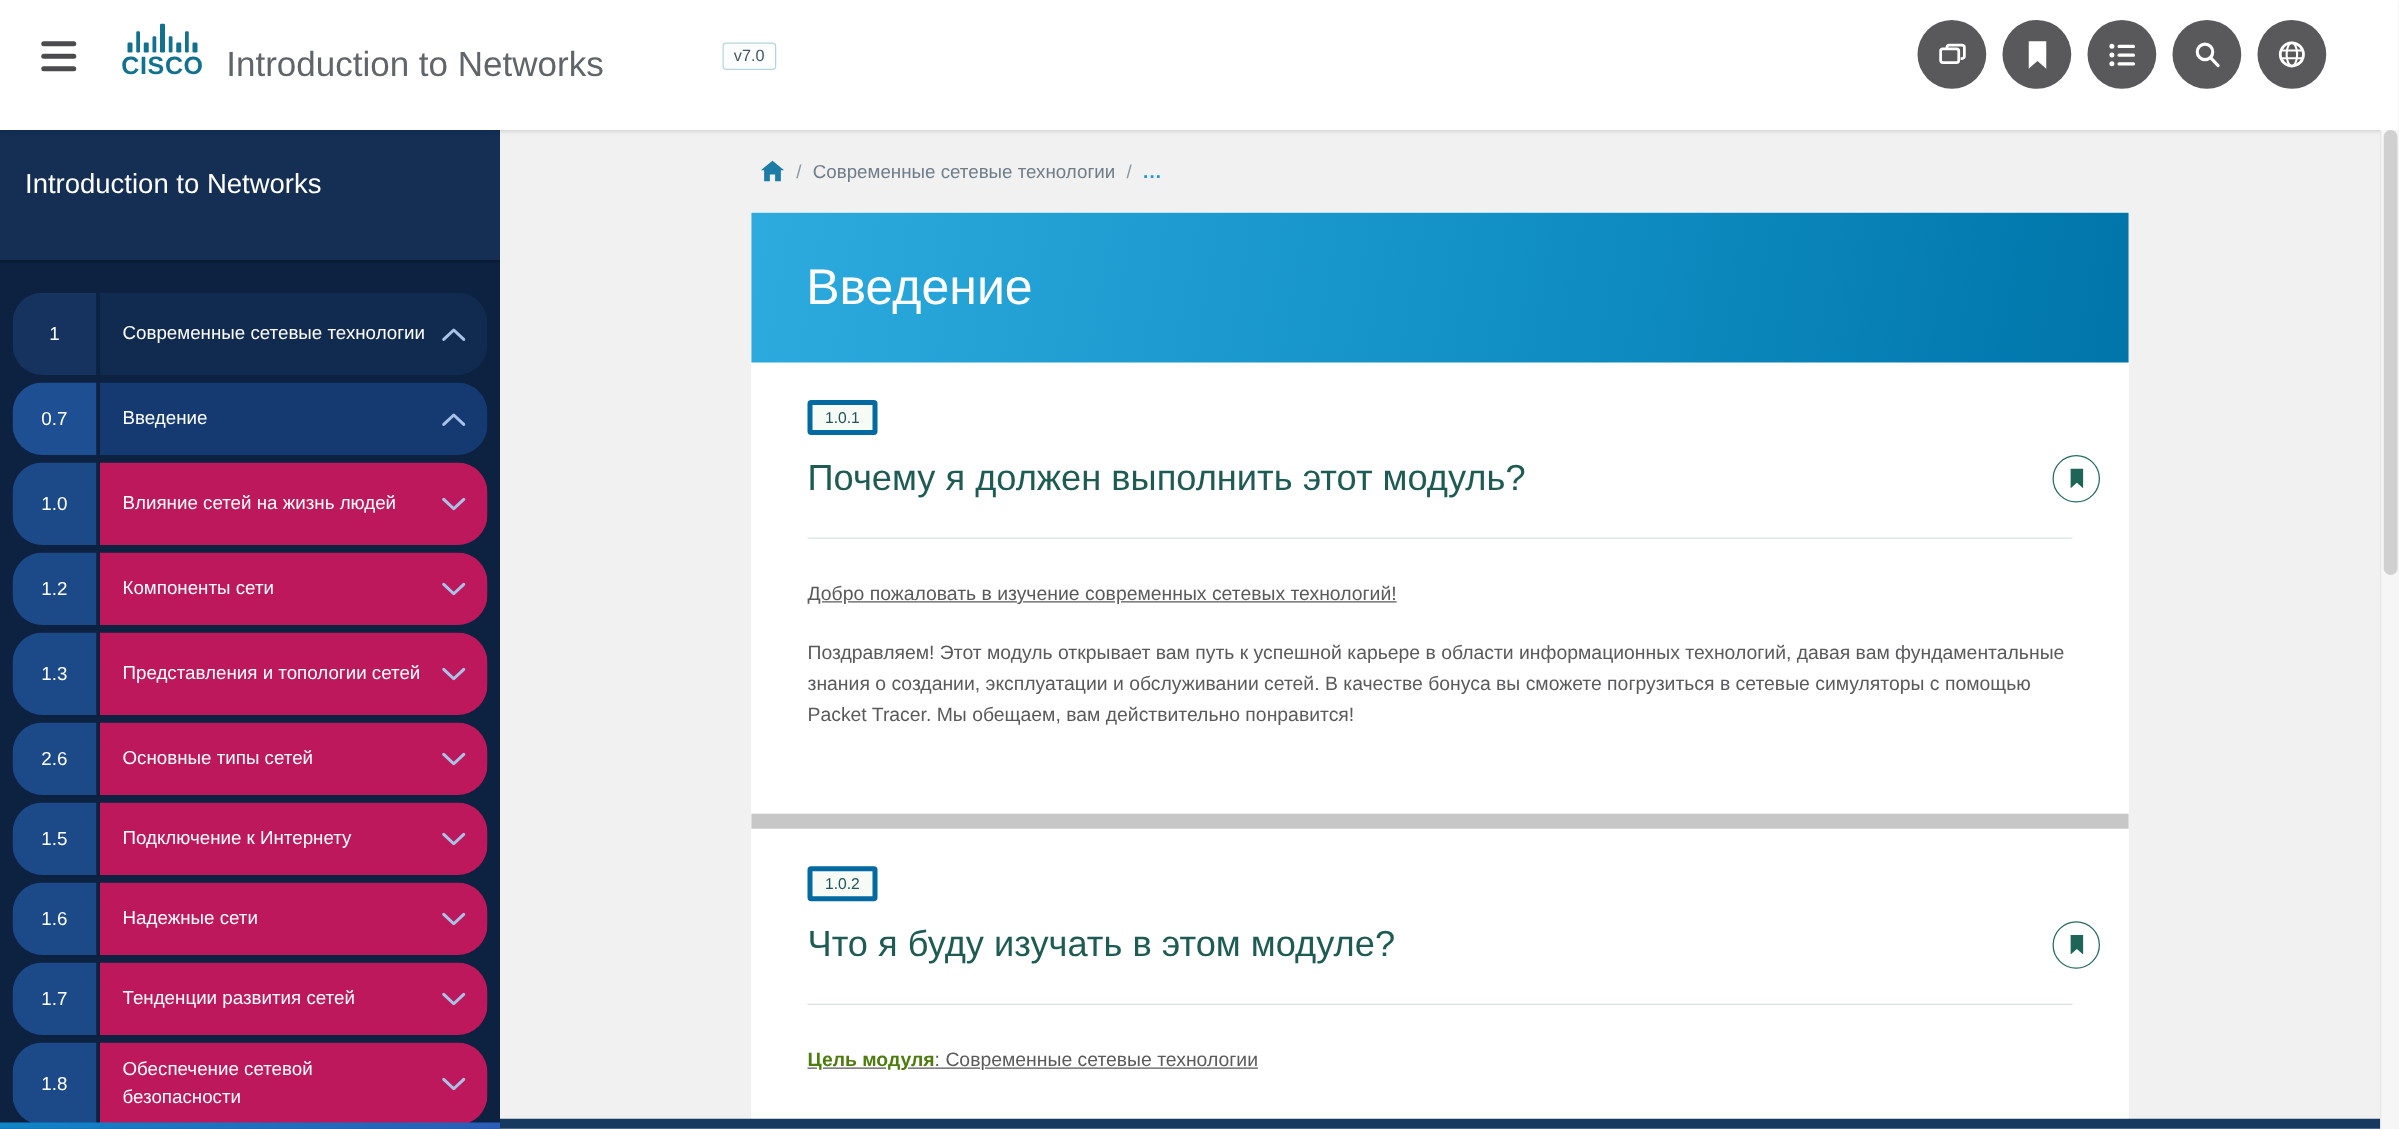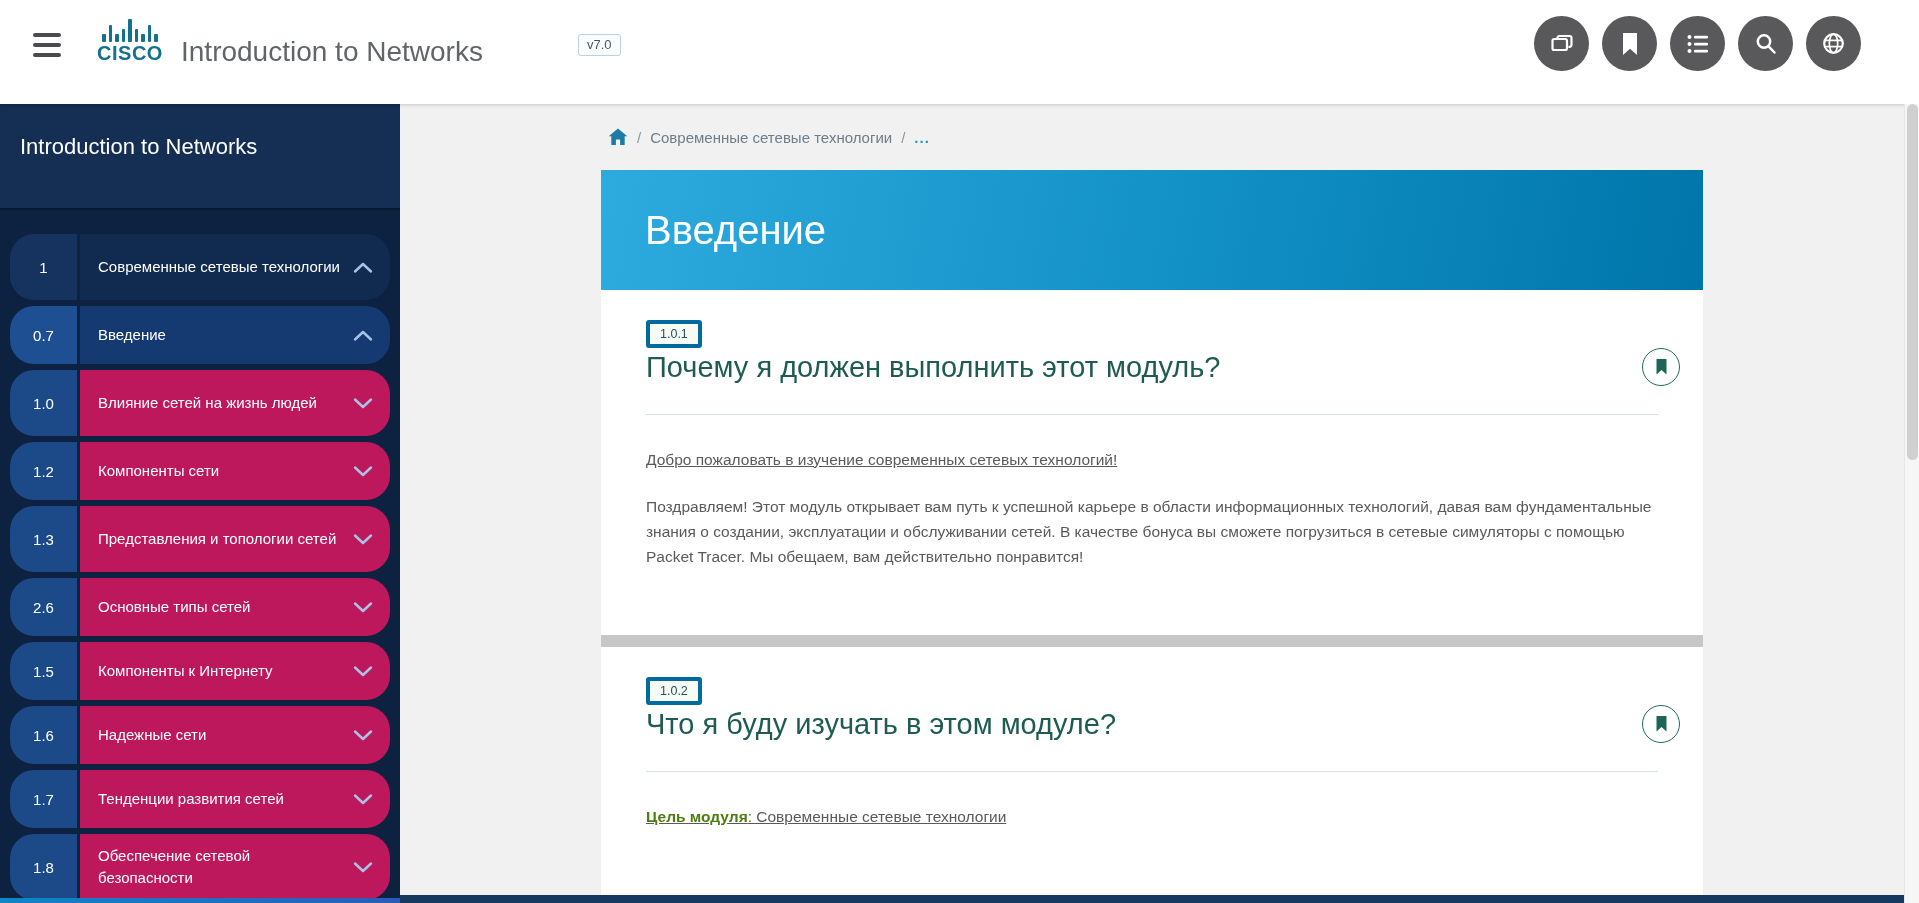--- a/index.html
+++ b/index.html
@@ -59,21 +59,21 @@
   .crumb-more { color:#1d97d5; font-weight:700; letter-spacing:1px; cursor:pointer; text-decoration:none; }
 
   .content-card { width:1102px; margin:0 auto; background:#ffffff; height:733px; overflow:hidden; }
   .banner { height:120px; background:linear-gradient(100deg,#2dabde 0%,#1190c6 55%,#0075a9 100%);
     display:flex; align-items:center; padding-left:44px; }
   .banner-title { color:#ffffff; font-size:40px; font-weight:400; }
 
   .content-section { padding:30px 45px 0 45px; }
   .sec-badge { display:inline-block; font-size:12.5px; color:#23545c; background:#f7fbf6;
     border:4px solid #0369a1; border-radius:3px; padding:3px 10px; }
-  .sec-head { display:flex; align-items:center; justify-content:space-between; }
+  .sec-head { display:flex; align-items:center; justify-content:space-between; margin-top:16px; }
   .sec-title { color:#1e5b52; font-size:29px; font-weight:400; }
   .bm-btn { width:38px; height:38px; border-radius:50%; background:#fff;
     border:1.6px solid #256b5e; display:flex; align-items:center; justify-content:center;
     cursor:pointer; margin-right:-22px; flex:0 0 38px; }
   .sec-rule { border:none; border-top:1px solid #d8e3e0; margin-top:28px; }
   .sec-p { color:#5a5a5d; font-size:15.5px; line-height:1.62; margin-top:22px; max-width:1012px; }
   .sec-p.first { margin-top:32px;text-decoration:underline; }
   .sec-p b { color:#4d7c0f; }
   .section-divider { height:12px; background:#c7c7c7; margin-top:66px; }
   .content-bottom-bar { position:absolute; left:400px; bottom:0; width:1504px; height:8px;
@@ -217,21 +217,21 @@
          <span class="nav-chev">
             <svg width="22" height="13" viewBox="0 0 22 13">
               <polyline points="3,2.5 11,10 19,2.5" fill="none" stroke="#a9c3e8" stroke-width="2.4" stroke-linecap="round" stroke-linejoin="round"></polyline>
             </svg>
           </span>
        </div>
      </div>
       <div class="nav-item">
        <div class="nav-num">1.5</div>
        <div class="nav-body">
-         <span class="nav-label">Компоненты к Интернету</span>
+         <span class="nav-label">Подключение к Интернету</span>
          <span class="nav-chev">
             <svg width="22" height="13" viewBox="0 0 22 13">
               <polyline points="3,2.5 11,10 19,2.5" fill="none" stroke="#a9c3e8" stroke-width="2.4" stroke-linecap="round" stroke-linejoin="round"></polyline>
             </svg>
           </span>
        </div>
      </div>
       <div class="nav-item">
        <div class="nav-num">1.6</div>
        <div class="nav-body">

